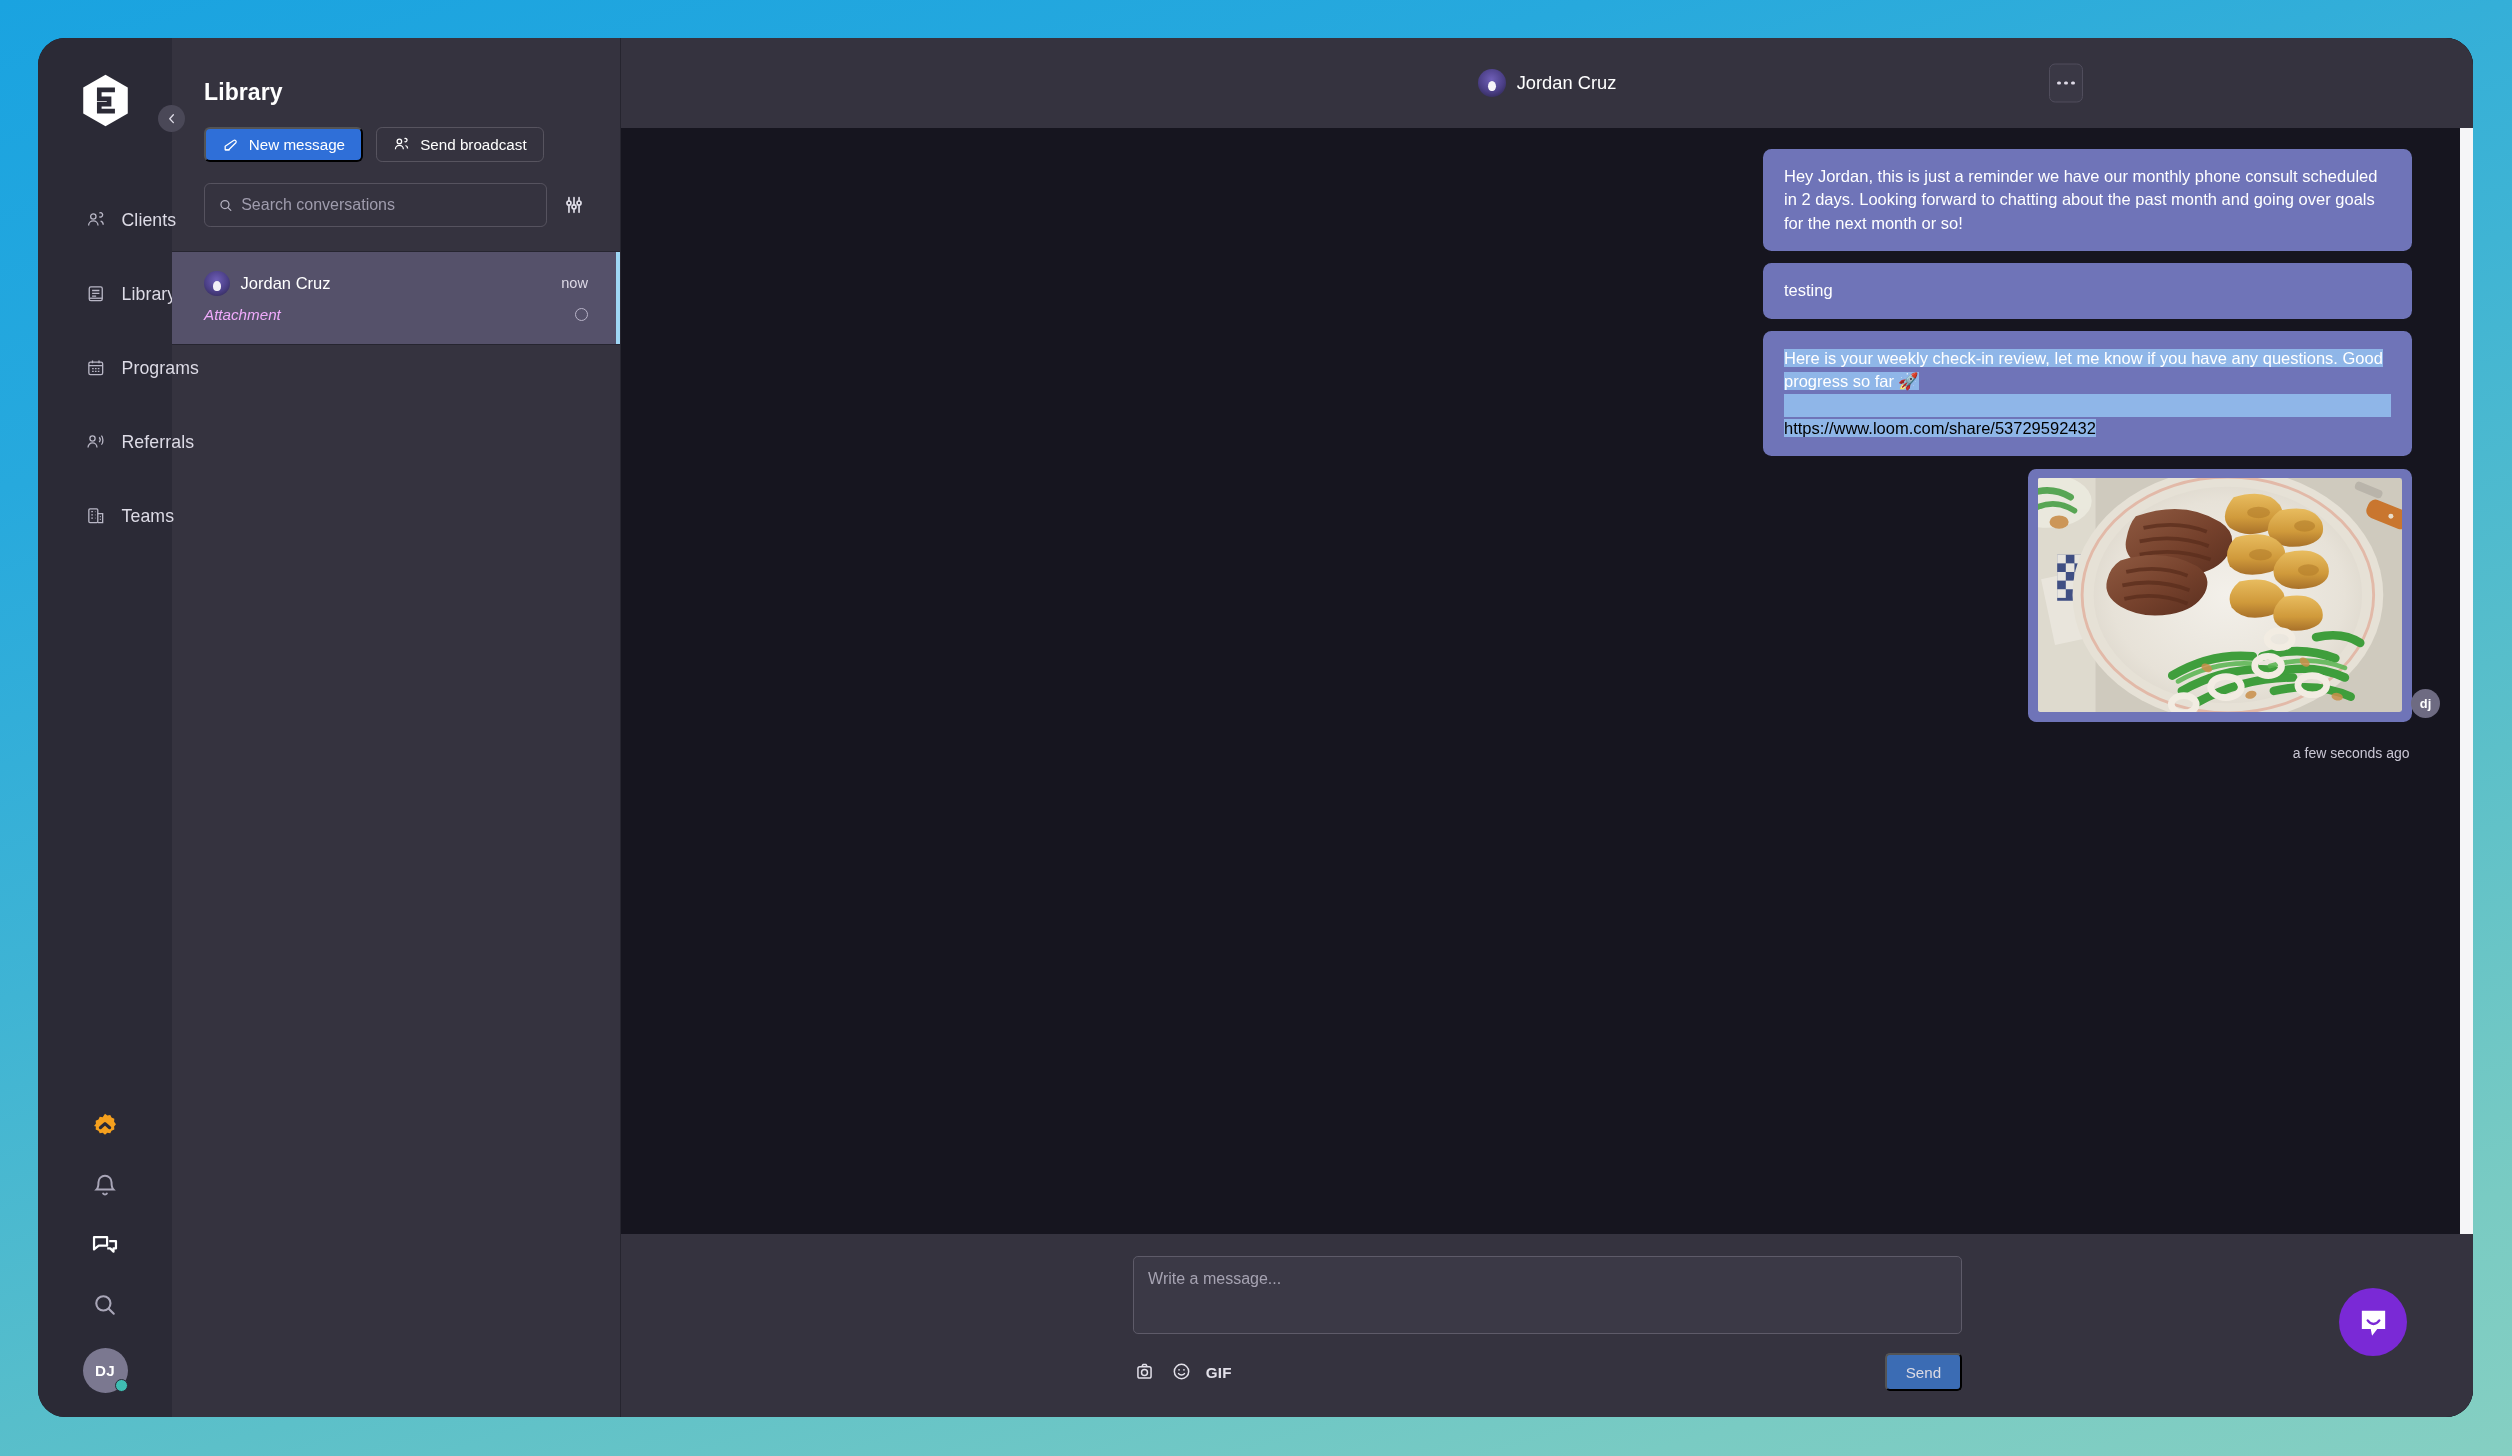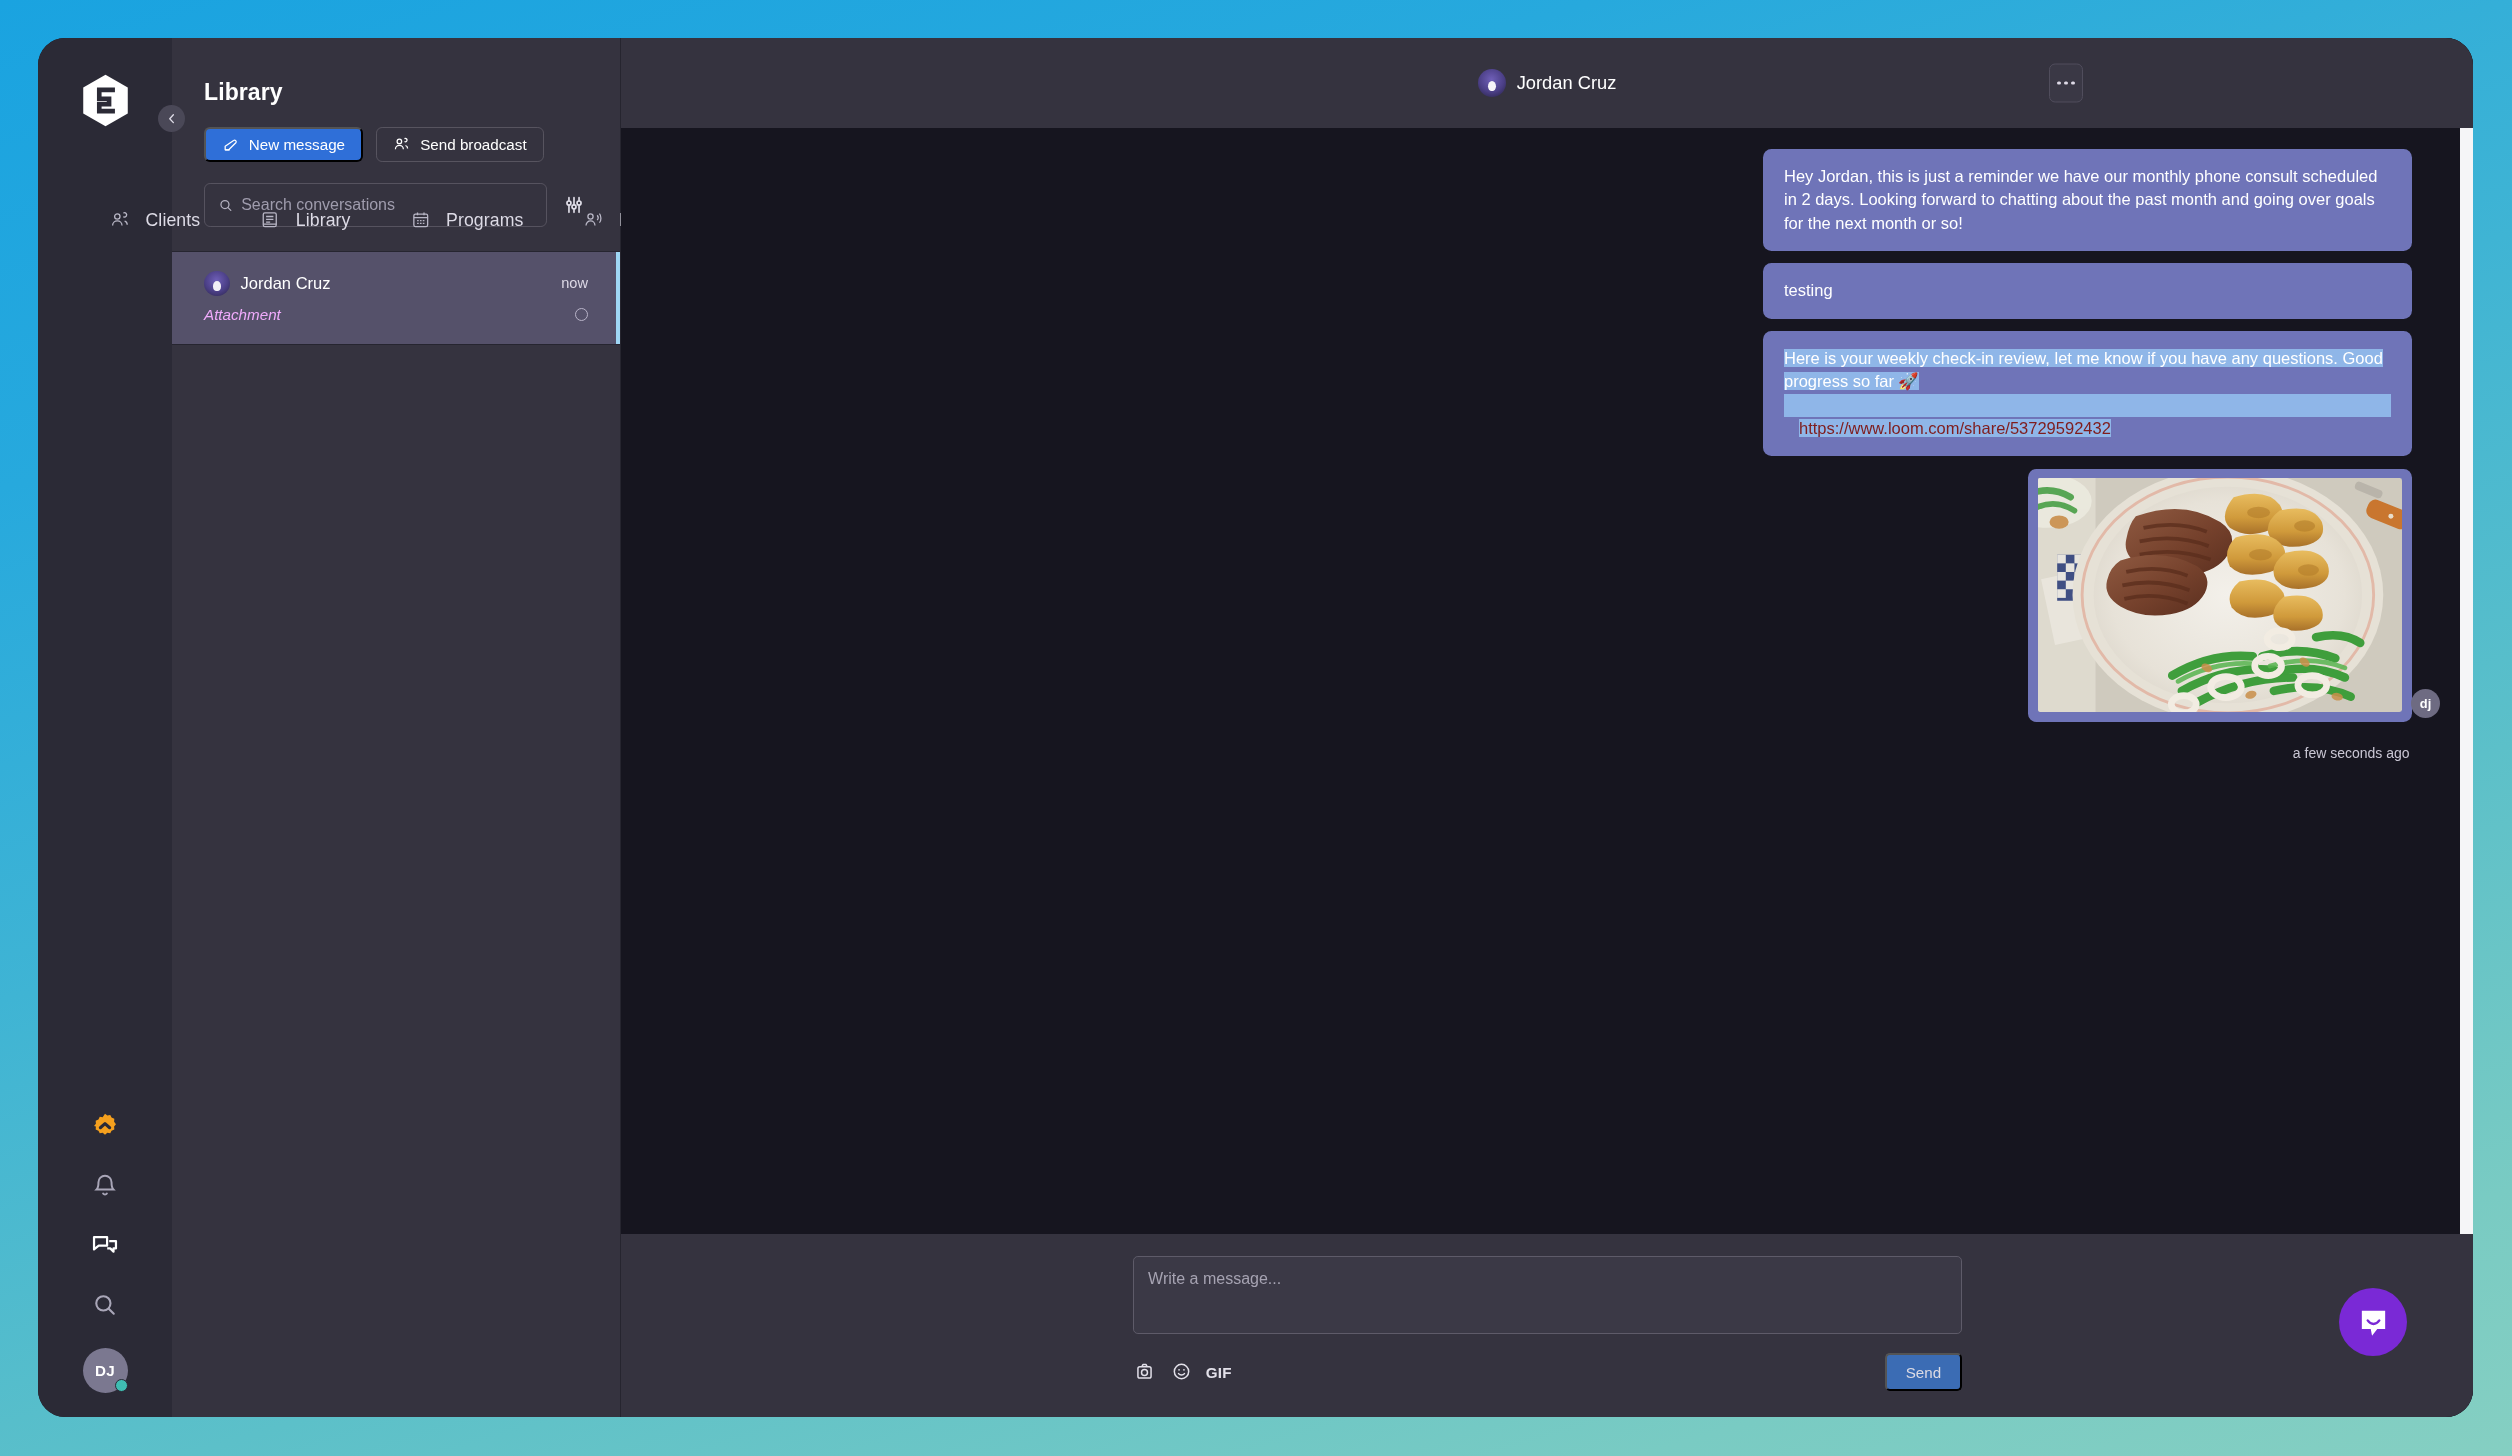--- a/index.html
+++ b/index.html
@@ -27,21 +27,21 @@
   #rail {
     width: 134px; height: 100%;
     background: #2b2a36;
     flex: none;
     position: relative;
     display: flex; flex-direction: column; align-items: center;
   }
   #brand-logo { margin-top: 34px; width: 57px; height: 57px; display:flex; align-items:center; justify-content:center; }
   #brand-logo svg { width: 57px; height: 57px; }
 
-  .rail-nav { margin-top: 60px; width: 100%; display: flex; flex-direction: row; gap: 12px; padding-left: 24px; }
+  .rail-nav { margin-top: 60px; width: 100%; display: flex; flex-direction: column; gap: 12px; }
   .rail-item {
     height: 62px;
     display: flex; align-items: center;
     padding-left: 48px;
     gap: 16px;
     cursor: pointer;
     color: #cfcdd8;
   }
   .rail-item .ico { width: 19.5px; height: 19.5px; flex: none; display:flex; align-items:center; justify-content:center; }
   .rail-item .ico svg { width: 19.5px; height: 19.5px; stroke:#b9b7c6; fill:none; stroke-width:1.6; }
@@ -194,21 +194,21 @@
     background: #6f74b8;
     border-radius: 8.5px;
     padding: 16px 21px;
     color: #ffffff;
     font-size: 16.5px;
     line-height: 1.42;
     max-width: 649px;
     width: 649px;
   }
   .bubble .sel { background:#8fb6e8; }
-  .bubble .link { color:#7f1d1d; text-decoration: none; margin-left: 15px; }
+  .bubble .link { color:#000000; text-decoration: none; }
   .bubble .spacer-line { display:block; height: 23px; }
 
   .attachment-bubble {
     background: #6f74b8;
     border-radius: 8.5px;
     padding: 9.8px;
     width: 384px;
     position: relative;
   }
   .attachment-img {

